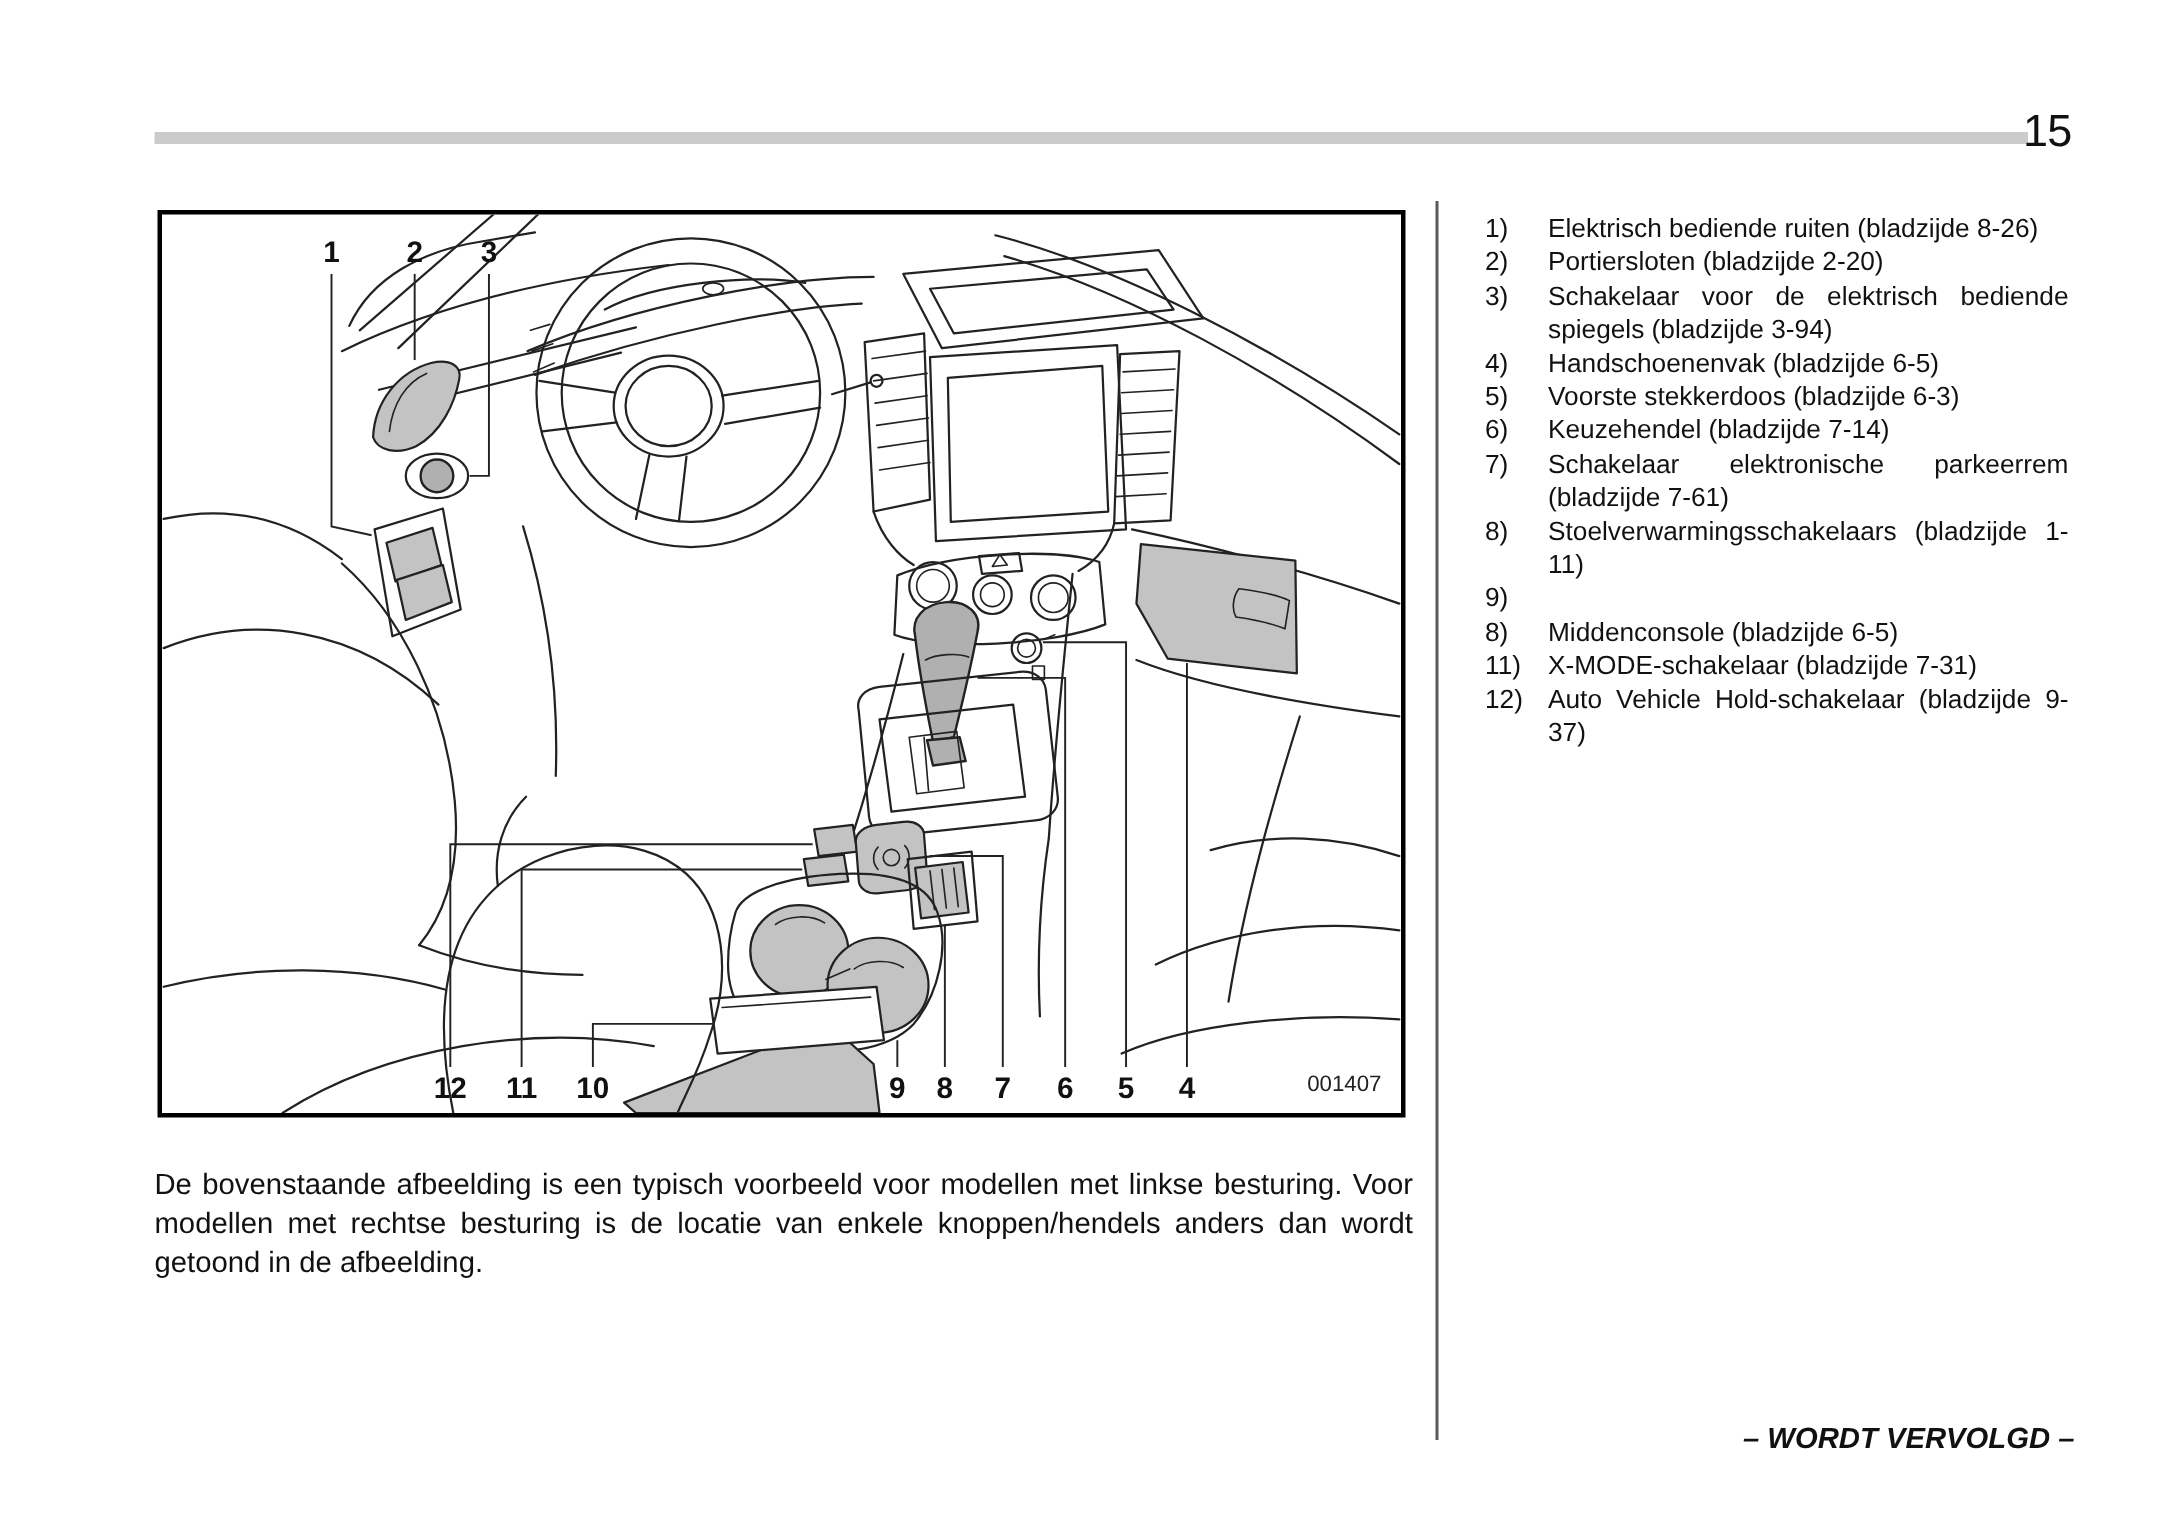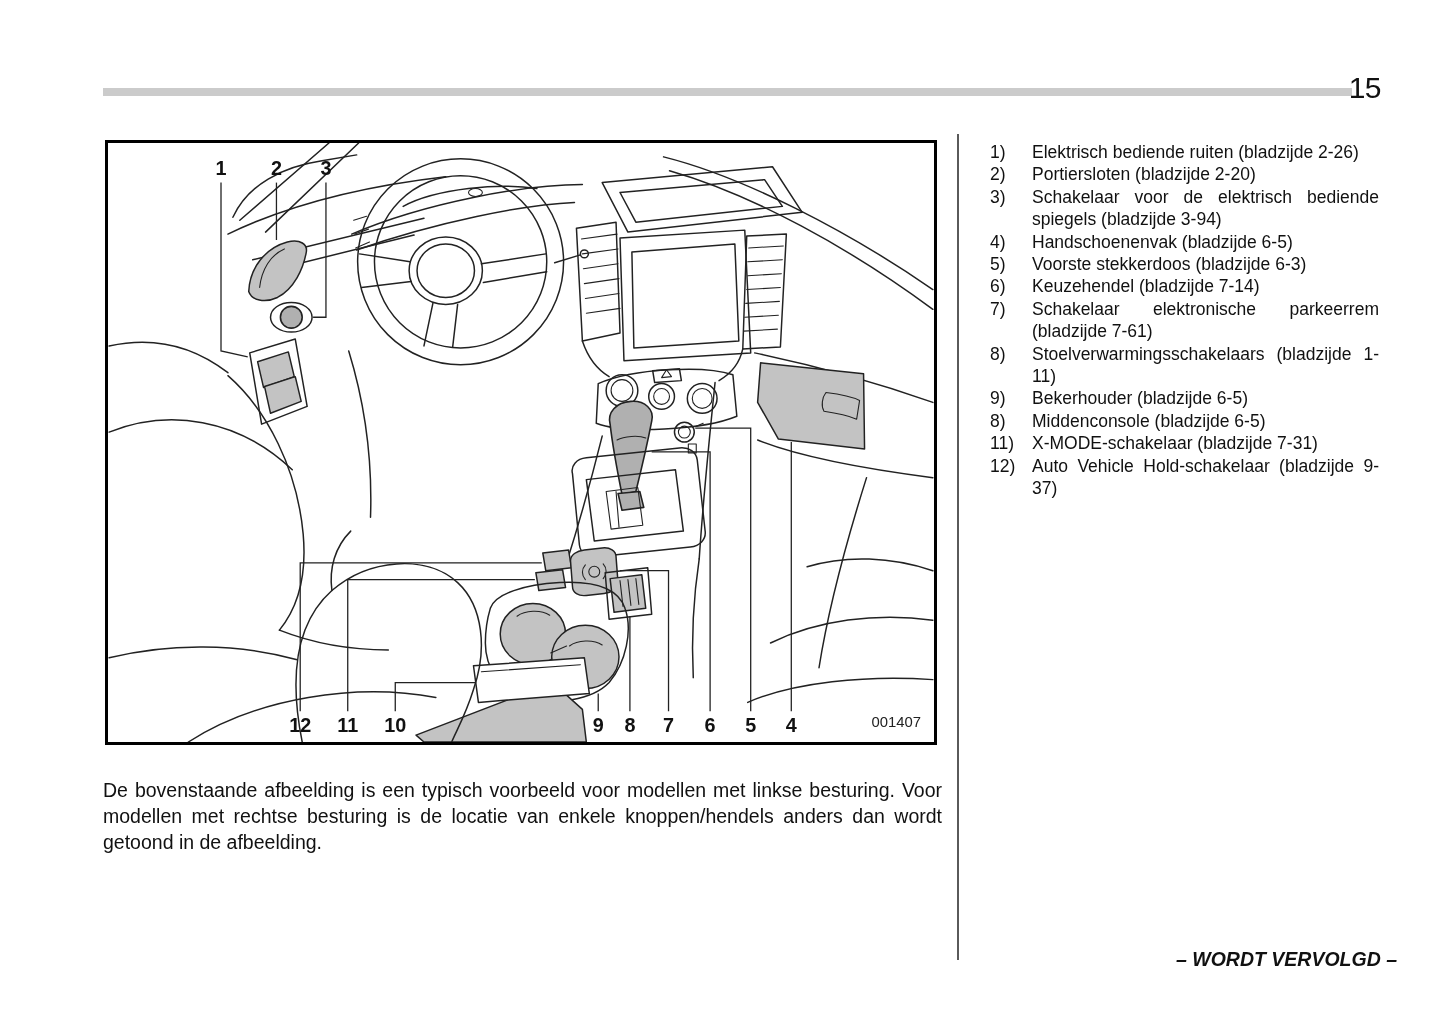--- a/index.html
+++ b/index.html
@@ -23,21 +23,21 @@
   .legend { position:absolute; left:990px; top:141px; width:389px; font-size:17.5px; line-height:22.4px; color:#111; }
   .legend-item { display:flex; }
   .legend-num { flex:0 0 42px; width:42px; }
   .legend-text { flex:1 1 auto; text-align:justify; }
 
   .caption {
     position:absolute; left:103px; top:757px; width:839px;
     font-size:19.5px; line-height:26px; text-align:justify; color:#111;
   }
   .footer-continued {
-    position:absolute; top:948px; right:48px;
+    position:absolute; top:948px; right:62px;
     font-size:19.5px; font-weight:bold; font-style:italic; color:#111;
   }
 
   
   .ln  { fill:none; stroke:#222; stroke-width:1.5; stroke-linecap:round; stroke-linejoin:round; }
   .lt  { fill:none; stroke:#222; stroke-width:1.1; stroke-linecap:round; stroke-linejoin:round; }
   .gy  { fill:#c3c3c3; stroke:#222; stroke-width:1.5; stroke-linejoin:round; }
   .gy2 { fill:#b0b0b0; stroke:#222; stroke-width:1.6; stroke-linejoin:round; }
   .wh  { fill:#ffffff; stroke:#222; stroke-width:1.5; stroke-linejoin:round; }
   .ld  { fill:none; stroke:#222; stroke-width:1.3; stroke-linecap:butt; }
@@ -224,21 +224,21 @@
         <text class="code" x="820" y="590">001407</text>
       </g>
     </svg>
   </div>
 
   <div class="col-divider"></div>
 
   <div class="legend">
     <div class="legend-item">
       <span class="legend-num">1)</span>
-      <span class="legend-text">Elektrisch bediende ruiten (bladzijde 2-26)</span>
+      <span class="legend-text">Elektrisch bediende ruiten (bladzijde 8-26)</span>
     </div>
     <div class="legend-item">
       <span class="legend-num">2)</span>
       <span class="legend-text">Portiersloten (bladzijde 2-20)</span>
     </div>
     <div class="legend-item">
       <span class="legend-num">3)</span>
       <span class="legend-text">Schakelaar voor de elektrisch bediende spiegels (bladzijde 3-94)</span>
     </div>
     <div class="legend-item">
@@ -256,21 +256,20 @@
     <div class="legend-item">
       <span class="legend-num">7)</span>
       <span class="legend-text">Schakelaar elektronische parkeerrem (bladzijde 7-61)</span>
     </div>
     <div class="legend-item">
       <span class="legend-num">8)</span>
       <span class="legend-text">Stoelverwarmingsschakelaars (bladzijde 1-11)</span>
     </div>
     <div class="legend-item">
       <span class="legend-num">9)</span>
-      <span class="legend-text">Bekerhouder (bladzijde 6-5)</span>
     </div>
     <div class="legend-item">
       <span class="legend-num">8)</span>
       <span class="legend-text">Middenconsole (bladzijde 6-5)</span>
     </div>
     <div class="legend-item">
       <span class="legend-num">11)</span>
       <span class="legend-text">X-MODE-schakelaar (bladzijde 7-31)</span>
     </div>
     <div class="legend-item">

